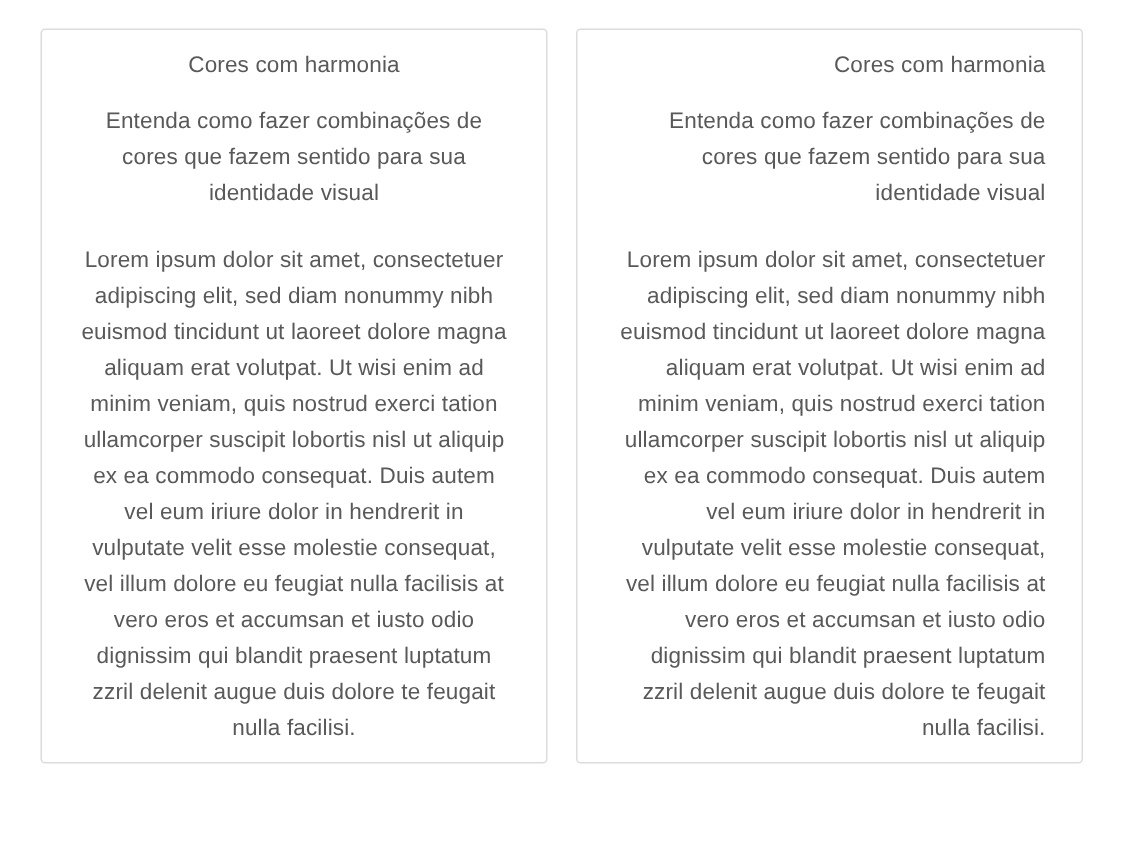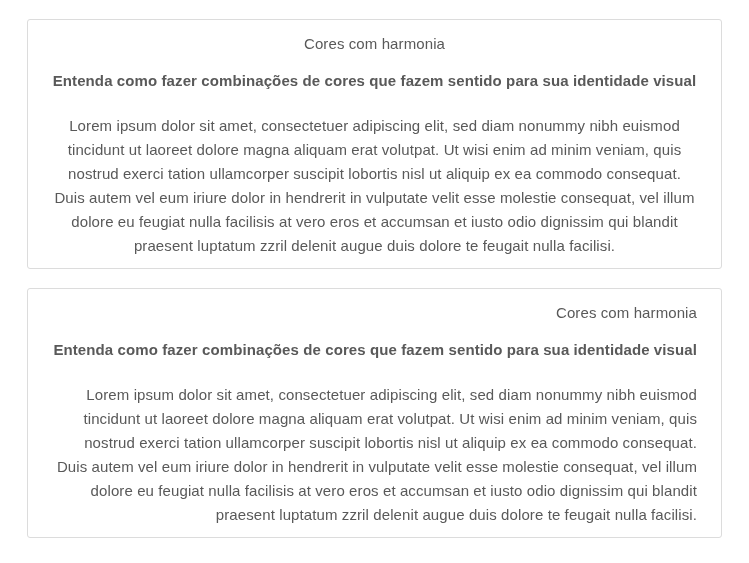--- a/index.html
+++ b/index.html
@@ -10,21 +10,20 @@
   }
   body {
     width: 749px;
     height: 563px;
     overflow: hidden;
     font-family: "Liberation Sans", "DejaVu Sans", sans-serif;
   }
   .page {
     padding: 19px 27px 0 27px;
     display: flex;
-    flex-direction: column;
     gap: 19px;
   }
   .card {
     width: 695px;
     background: #ffffff;
     border: 1px solid #dcdcdc;
     border-radius: 3px;
     padding: 12px 24px 10px 24px;
     color: #595959;
   }
@@ -33,21 +32,21 @@
   .card h2,
   .card p {
     margin: 0;
     font-size: 15px;
     font-weight: 400;
     line-height: 24px;
     color: #595959;
     letter-spacing: 0.1px;
   }
   .card .title    { margin-bottom: 13px; }
-  .card .subtitle { margin-bottom: 21px; font-weight: bold; }
+  .card .subtitle { margin-bottom: 21px; }
 </style>
 </head>
 <body>
 
 <div class="page">
 
   <section class="card" data-align="center">
     <h2 class="title">Cores com harmonia</h2>
     <p class="subtitle">Entenda como fazer combinações de cores que fazem sentido para sua identidade visual</p>
     <p class="body-text">Lorem ipsum dolor sit amet, consectetuer adipiscing elit, sed diam nonummy nibh euismod tincidunt ut laoreet dolore magna aliquam erat volutpat. Ut wisi enim ad minim veniam, quis nostrud exerci tation ullamcorper suscipit lobortis nisl ut aliquip ex ea commodo consequat. Duis autem vel eum iriure dolor in hendrerit in vulputate velit esse molestie consequat, vel illum dolore eu feugiat nulla facilisis at vero eros et accumsan et iusto odio dignissim qui blandit praesent luptatum zzril delenit augue duis dolore te feugait nulla facilisi.</p>

